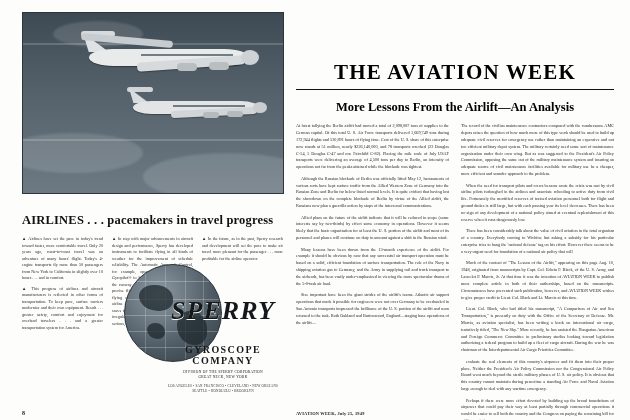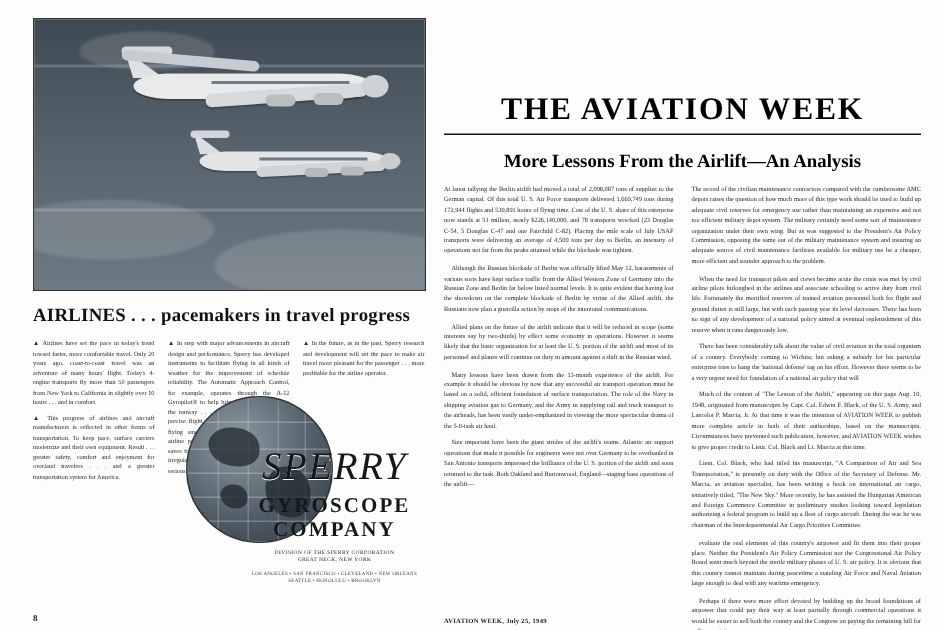--- a/index.html
+++ b/index.html
@@ -105,21 +105,21 @@
   #plane2 .fuse { left: 6px; top: 14px; width: 126px; height: 13px; }
   #plane2 .nose { left: 126px; top: 15px; width: 14px; height: 11px; }
   #plane2 .tail { left: 2px; top: 1px; width: 20px; height: 15px; clip-path: polygon(100% 100%, 0 0, 22% 100%); }
   #plane2 .htail { left: 0px; top: 14px; width: 26px; height: 5px; background: #d7dadc; border-radius: 3px; }
   #plane2 .wing { left: 44px; top: 22px; width: 86px; height: 7px; transform: rotate(-3deg); border-radius: 4px; }
   #plane2 .eng1 { left: 76px; top: 25px; width: 16px; height: 6px; }
   #plane2 .eng2 { left: 100px; top: 24px; width: 16px; height: 6px; }
   #plane2 .win { left: 46px; top: 18px; width: 72px; }
 
   .ad-headline {
-    margin-top: 9px;
+    margin-top: 19px;
     font-family: "Liberation Serif", serif;
     font-weight: bold;
     font-size: 12.5px;
     letter-spacing: 0.2px;
     color: #111;
   }
   .ad-cols {
     display: flex;
     gap: 9px;
     margin-top: 8px;
@@ -173,33 +173,33 @@
   }
   .wordmark {
     position: absolute;
     left: 44px;
     top: 34px;
     width: 122px;
     text-align: center;
   }
   .wordmark .sperry {
     font-family: "Liberation Serif", serif;
-    font-weight: normal;
+    font-weight: bold;
     font-style: italic;
     font-size: 26px;
     letter-spacing: 1px;
     color: #15181a;
     line-height: 1;
     text-shadow: 0 1px 0 #fff;
   }
   .wordmark .gyro {
-    font-size: 14px;
+    font-size: 10px;
     font-weight: bold;
     letter-spacing: 1.4px;
-    margin-top: 6px;
+    margin-top: 20px;
     color: #15181a;
   }
   .wordmark .division {
     font-size: 3.6px;
     letter-spacing: 0.3px;
     margin-top: 4px;
     line-height: 1.5;
     color: #222;
   }
   .wordmark .offices {

